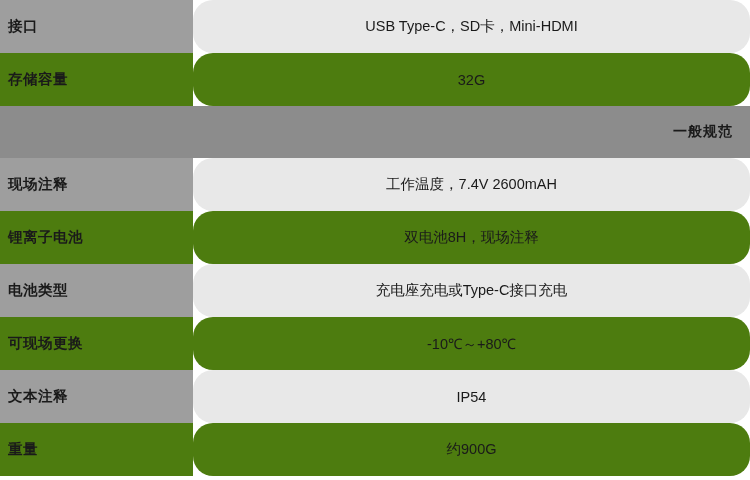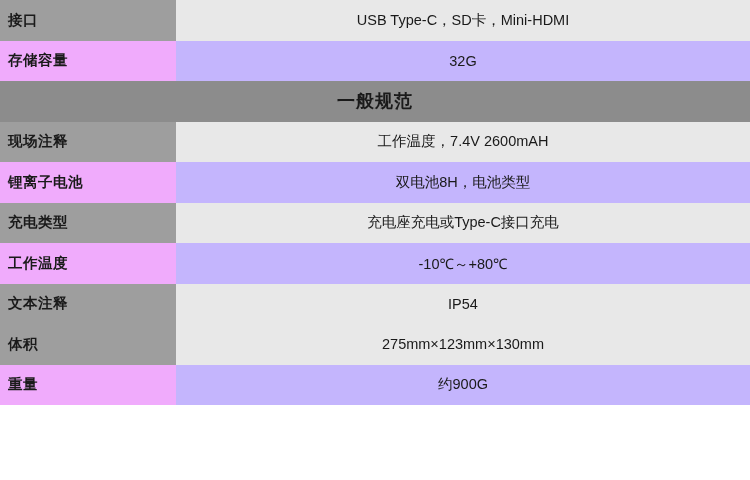--- a/index.html
+++ b/index.html
@@ -15,49 +15,50 @@
   }
   .spec-table {
     width: 750px;
     border-collapse: collapse;
     table-layout: fixed;
   }
   .spec-table tr {
     height: 40.5px;
   }
   .spec-table td {
-    padding: 0;
+    padding: 17px;
     margin: 0;
     vertical-align: middle;
     font-size: 14.5px;
     color: #1a1a1a;
     border: none;
   }
   td.label {
     width: 168px;
     padding-left: 8px;
     text-align: left;
     font-weight: bold;
     letter-spacing: 0.5px;
   }
   td.value {
     text-align: center;
     padding: 0 10px;
+    border-radius: 20px;
   }
   td.section {
-    text-align: center;
+    text-align: right;
     font-weight: bold;
     letter-spacing: 1px;
-    font-size: 18px;
+    font-size: 14px;
   }
   
   .lbl-a { background: #9e9e9e; }
-  .lbl-b { background: #f0abfc; }
+  .lbl-b { background: #4d7c0f; }
   .val-a { background: #e8e8e8; }
-  .val-b { background: #c4b5fd; }
+  .val-b { background: #4d7c0f; }
   .sec   { background: #8c8c8c; }
 </style>
 </head>
 <body>
 
 <table class="spec-table">
   <tbody>
 
     <tr>
       <td class="label lbl-a">接口</td>
@@ -74,43 +75,39 @@
       <td class="section sec" colspan="2">一般规范</td>
     </tr>
 
     <tr>
       <td class="label lbl-a">现场注释</td>
       <td class="value val-a">工作温度，7.4V 2600mAH</td>
     </tr>
 
     <tr>
       <td class="label lbl-b">锂离子电池</td>
-      <td class="value val-b">双电池8H，电池类型</td>
+      <td class="value val-b">双电池8H，现场注释</td>
     </tr>
 
     <tr>
-      <td class="label lbl-a">充电类型</td>
+      <td class="label lbl-a">电池类型</td>
       <td class="value val-a">充电座充电或Type-C接口充电</td>
     </tr>
 
     <tr>
-      <td class="label lbl-b">工作温度</td>
+      <td class="label lbl-b">可现场更换</td>
       <td class="value val-b">-10℃～+80℃</td>
     </tr>
 
     <tr>
       <td class="label lbl-a">文本注释</td>
       <td class="value val-a">IP54</td>
     </tr>
 
 
-    <tr>
-      <td class="label lbl-a">体积</td>
-      <td class="value val-a">275mm×123mm×130mm</td>
-    </tr>
 
     <tr>
       <td class="label lbl-b">重量</td>
       <td class="value val-b">约900G</td>
     </tr>
 
   </tbody>
 </table>
 
 </body></html>

